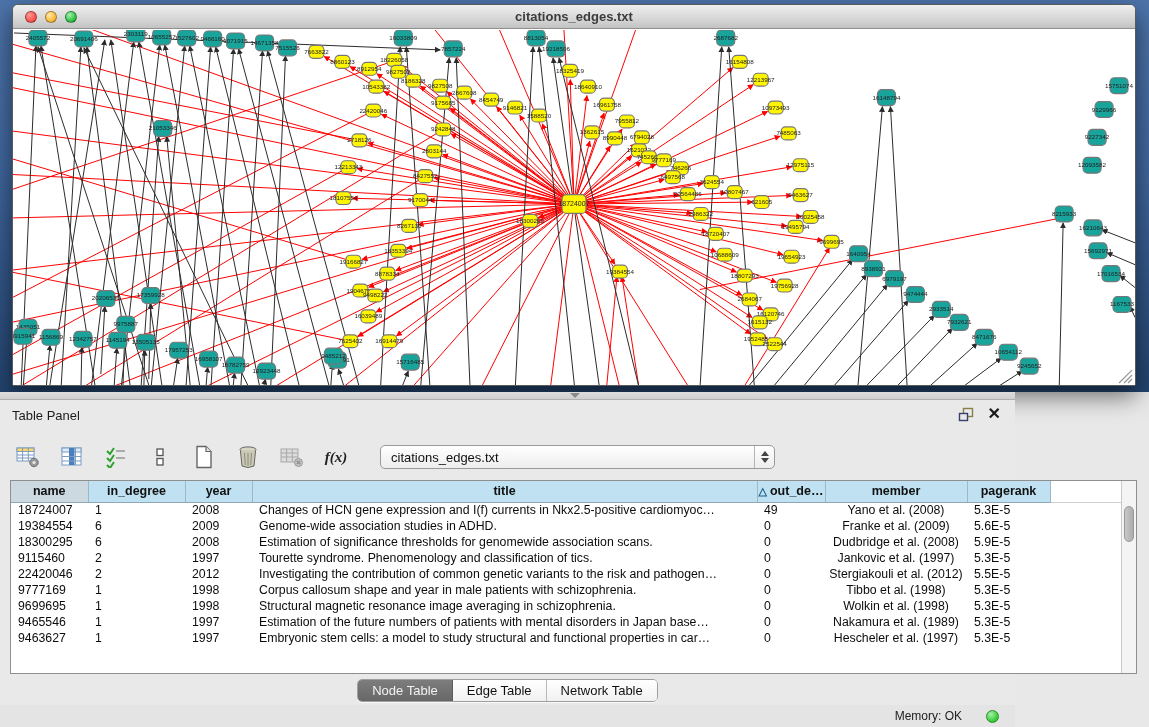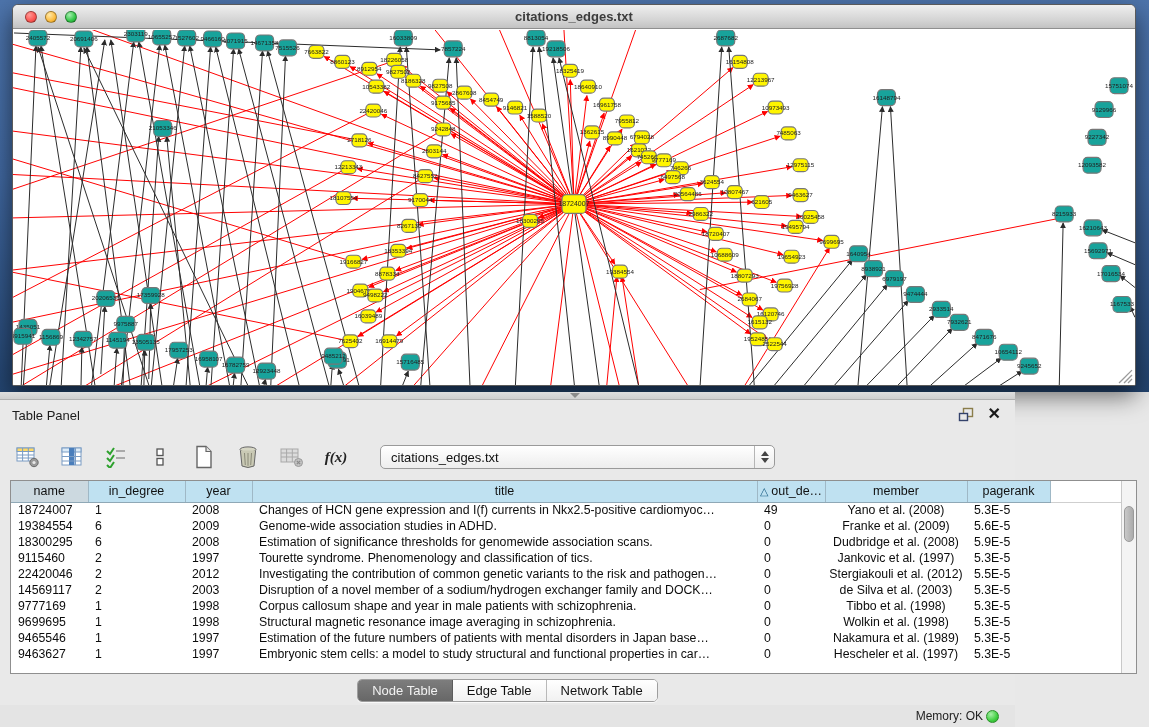--- a/index.html
+++ b/index.html
@@ -45,40 +45,40 @@
   .combo-value { font-size:13px; color:#111; padding-left:10px; flex:1; }
   .combo-spin { width:20px; height:100%; border-left:1px solid #b5b5b5; display:flex; flex-direction:column;
     align-items:center; justify-content:center; gap:2px; }
   .tri-up { width:0; height:0; border-left:4px solid transparent; border-right:4px solid transparent; border-bottom:5px solid #444; }
   .tri-down { width:0; height:0; border-left:4px solid transparent; border-right:4px solid transparent; border-top:5px solid #444; }
 
   .table-wrap { position:absolute; left:10px; top:88px; width:1127px; height:194px;
     background:#fff; border:1px solid #8f8f8f; overflow:hidden; }
   table.data { border-collapse:collapse; table-layout:fixed; width:1110px; }
   table.data th { height:21px; background:#bfe1f1; border-right:1px solid #9fb8c6; border-bottom:1px solid #8fa8b6;
-    font-size:12.5px; font-weight:normal; color:#111; text-align:center; overflow:hidden; white-space:nowrap;margin-top:36px; }
+    font-size:12.5px; font-weight:bold; color:#111; text-align:center; overflow:hidden; white-space:nowrap;margin-top:36px; }
   table.data th.first { background:#ccd9e0; }
   table.data th.filler { background:#ffffff; border-right:none; border-bottom:1px solid #cfcfcf; }
   table.data td { height:16px; font-size:12.3px; color:#0c0c0c; padding:0 2px 0 7px;
     white-space:nowrap; overflow:hidden; text-overflow:clip; }
   table.data td.center { text-align:center; padding-left:2px; }
   .sort-tri { color:#1a5f86; font-size:11px; margin-right:3px; }
   .vscroll { position:absolute; right:0; top:0; width:15px; bottom:0; background:#f4f4f4; border-left:1px solid #c9c9c9; }
   .vthumb { position:absolute; left:2px; top:25px; width:10px; height:36px; background:linear-gradient(90deg,#c9c9c9,#ababab);
     border-radius:6px; border:1px solid #9a9a9a; }
 
   .tabbar { position:absolute; left:0; top:287px; width:100%; display:flex; justify-content:center; }
   .tabgroup { display:flex; border:1px solid #9e9e9e; border-radius:5px; overflow:hidden; background:#fdfdfd;
     box-shadow:0 1px 0 rgba(255,255,255,.7); }
   .tab { font-size:13px; padding:3px 14px; color:#111; border-right:1px solid #b9b9b9; background:linear-gradient(180deg,#ffffff,#f1f1f1); }
   .tab:last-child { border-right:none; }
   .tab.selected { background:linear-gradient(180deg,#7d7d7d,#676767); color:#f2f2f2; border-right:1px solid #5c5c5c; }
 
   .statusbar { position:absolute; left:0; top:313px; width:100%; height:22px; background:#e4e4e4; }
-  .status-right { position:absolute; right:16px; top:4px; display:flex; align-items:center; gap:3px; }
+  .status-right { position:absolute; right:16px; top:4px; display:flex; align-items:center; gap:24px; }
   .status-text { font-size:12px; color:#222; }
   .mem-dot { width:13px; height:13px; border-radius:50%; border:1px solid #2a8f2a;
     background:radial-gradient(circle at 35% 30%, #a9f0a9, #41cf41 60%, #27a327); }
 </style>
 </head>
 <body>
 
 <div class="desktop">
   <div class="net-window">
     <div class="titlebar">
@@ -913,30 +913,20 @@
             <td class="">22420046</td>
             <td class="">2</td>
             <td class="">2012</td>
             <td class="">Investigating the contribution of common genetic variants to the risk and pathogen…</td>
             <td class="">0</td>
             <td class="center">Stergiakouli et al. (2012)</td>
             <td class="">5.5E-5</td>
             <td></td>
           </tr>
           <tr>
-            <td class="">14569117</td>
-            <td class="">2</td>
-            <td class="">2003</td>
-            <td class="">Disruption of a novel member of a sodium/hydrogen exchanger family and DOCK…</td>
-            <td class="">0</td>
-            <td class="center">de Silva et al. (2003)</td>
-            <td class="">5.3E-5</td>
-            <td></td>
-          </tr>
-          <tr>
             <td class="">9777169</td>
             <td class="">1</td>
             <td class="">1998</td>
             <td class="">Corpus callosum shape and year in male patients with schizophrenia.</td>
             <td class="">0</td>
             <td class="center">Tibbo et al. (1998)</td>
             <td class="">5.3E-5</td>
             <td></td>
           </tr>
           <tr>

